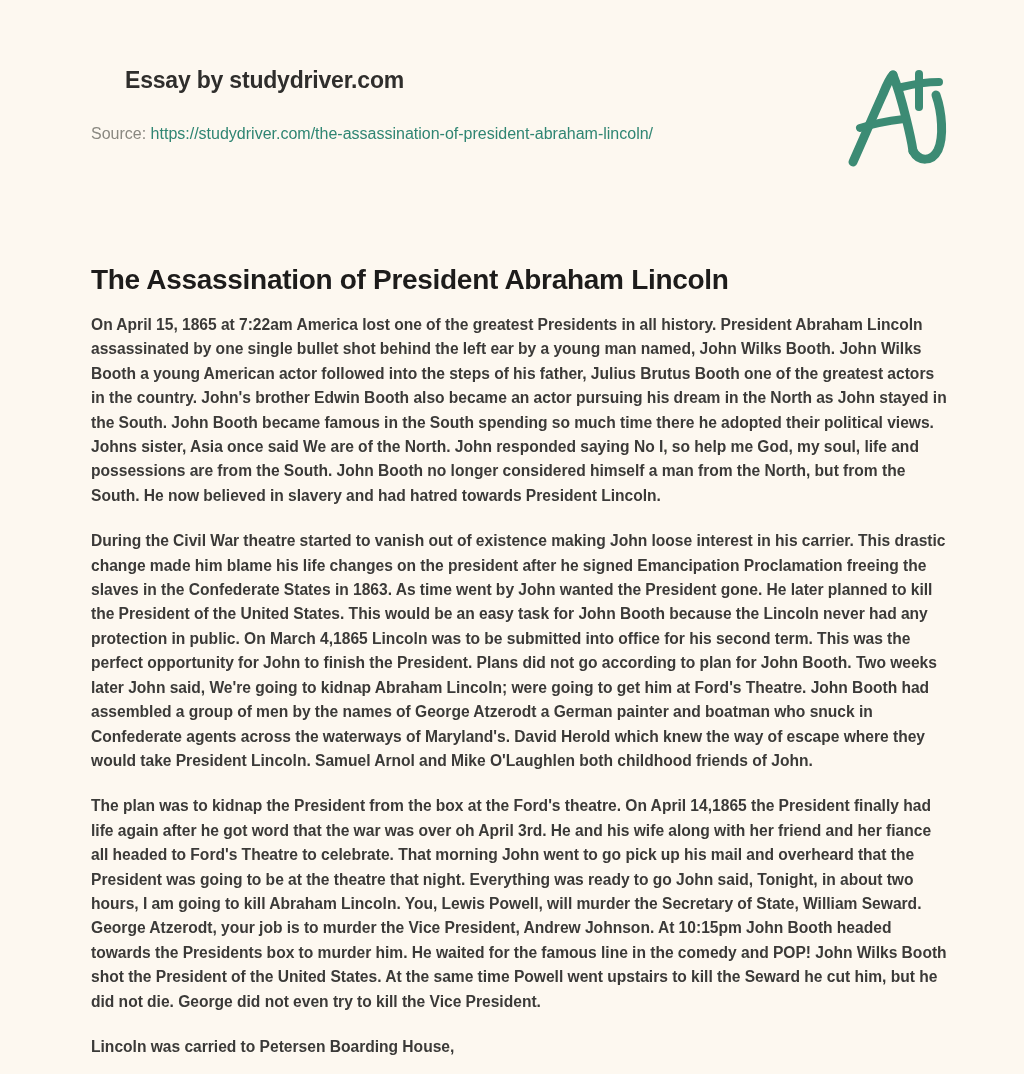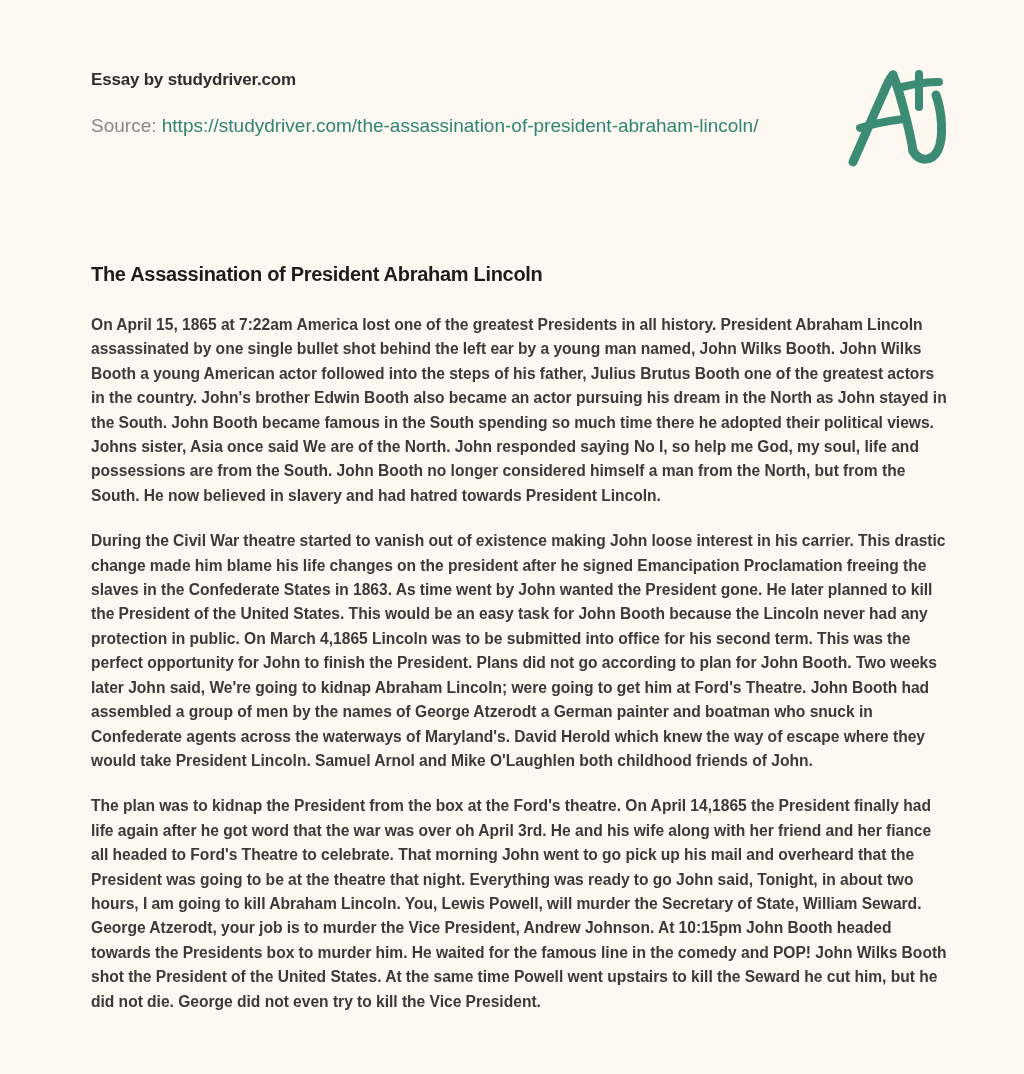--- a/index.html
+++ b/index.html
@@ -24,30 +24,31 @@
 
   
   .header {
     position: absolute;
     left: 91px;
     top: 66px;
     right: 78px;
     height: 120px;
   }
   .brand-line {
-    font-size: 17px;
+    font-size: 23px;
     font-weight: bold;
     color: #2f2e2c;
     letter-spacing: -0.2px;
     line-height: 28px;
     white-space: nowrap;
+    margin-left: 34px;
   }
   .source-line {
-    margin-top: 22px;
-    font-size: 19px;
+    margin-top: 30px;
+    font-size: 16px;
     line-height: 20px;
     color: #8a8880;
     white-space: nowrap;
   }
   .source-label {
     color: #8a8880;
   }
   .source-url {
     color: #2f8572;
     text-decoration: none;
@@ -66,21 +67,21 @@
     width: 110px;
     height: 112px;
   }
 
   
   .title {
     position: absolute;
     left: 91px;
     top: 243px;
     right: 78px;
-    font-size: 20px;
+    font-size: 28px;
     font-weight: bold;
     color: #1d1c1b;
     line-height: 36px;
     letter-spacing: -0.3px;
   }
 
   
   .article {
     position: absolute;
     left: 91px;
@@ -130,15 +131,16 @@
       </g>
     </svg>
   </div>
 
   <h1 class="title">The Assassination of President Abraham Lincoln</h1>
 
   <div class="article">
     <p>On April 15, 1865 at 7:22am America lost one of the greatest Presidents in all history. President Abraham Lincoln assassinated by one single bullet shot behind the left ear by a young man named, John Wilks Booth. John Wilks Booth a young American actor followed into the steps of his father, Julius Brutus Booth one of the greatest actors in the country. John's brother Edwin Booth also became an actor pursuing his dream in the North as John stayed in the South. John Booth became famous in the South spending so much time there he adopted their political views. Johns sister, Asia once said We are of the North. John responded saying No I, so help me God, my soul, life and possessions are from the South. John Booth no longer considered himself a man from the North, but from the South. He now believed in slavery and had hatred towards President Lincoln.</p>
     <p>During the Civil War theatre started to vanish out of existence making John loose interest in his carrier. This drastic change made him blame his life changes on the president after he signed Emancipation Proclamation freeing the slaves in the Confederate States in 1863. As time went by John wanted the President gone. He later planned to kill the President of the United States. This would be an easy task for John Booth because the Lincoln never had any protection in public. On March 4,1865 Lincoln was to be submitted into office for his second term. This was the perfect opportunity for John to finish the President. Plans did not go according to plan for John Booth. Two weeks later John said, We're going to kidnap Abraham Lincoln; were going to get him at Ford's Theatre. John Booth had assembled a group of men by the names of George Atzerodt a German painter and boatman who snuck in Confederate agents across the waterways of Maryland's. David Herold which knew the way of escape where they would take President Lincoln. Samuel Arnol and Mike O'Laughlen both childhood friends of John.</p>
     <p>The plan was to kidnap the President from the box at the Ford's theatre. On April 14,1865 the President finally had life again after he got word that the war was over oh April 3rd. He and his wife along with her friend and her fiance all headed to Ford's Theatre to celebrate. That morning John went to go pick up his mail and overheard that the President was going to be at the theatre that night. Everything was ready to go John said, Tonight, in about two hours, I am going to kill Abraham Lincoln. You, Lewis Powell, will murder the Secretary of State, William Seward. George Atzerodt, your job is to murder the Vice President, Andrew Johnson. At 10:15pm John Booth headed towards the Presidents box to murder him. He waited for the famous line in the comedy and POP! John Wilks Booth shot the President of the United States. At the same time Powell went upstairs to kill the Seward he cut him, but he did not die. George did not even try to kill the Vice President.</p>
+    <p>Lincoln was carried to Petersen Boarding House,</p>
   </div>
 
 </div>
 
 </body></html>

